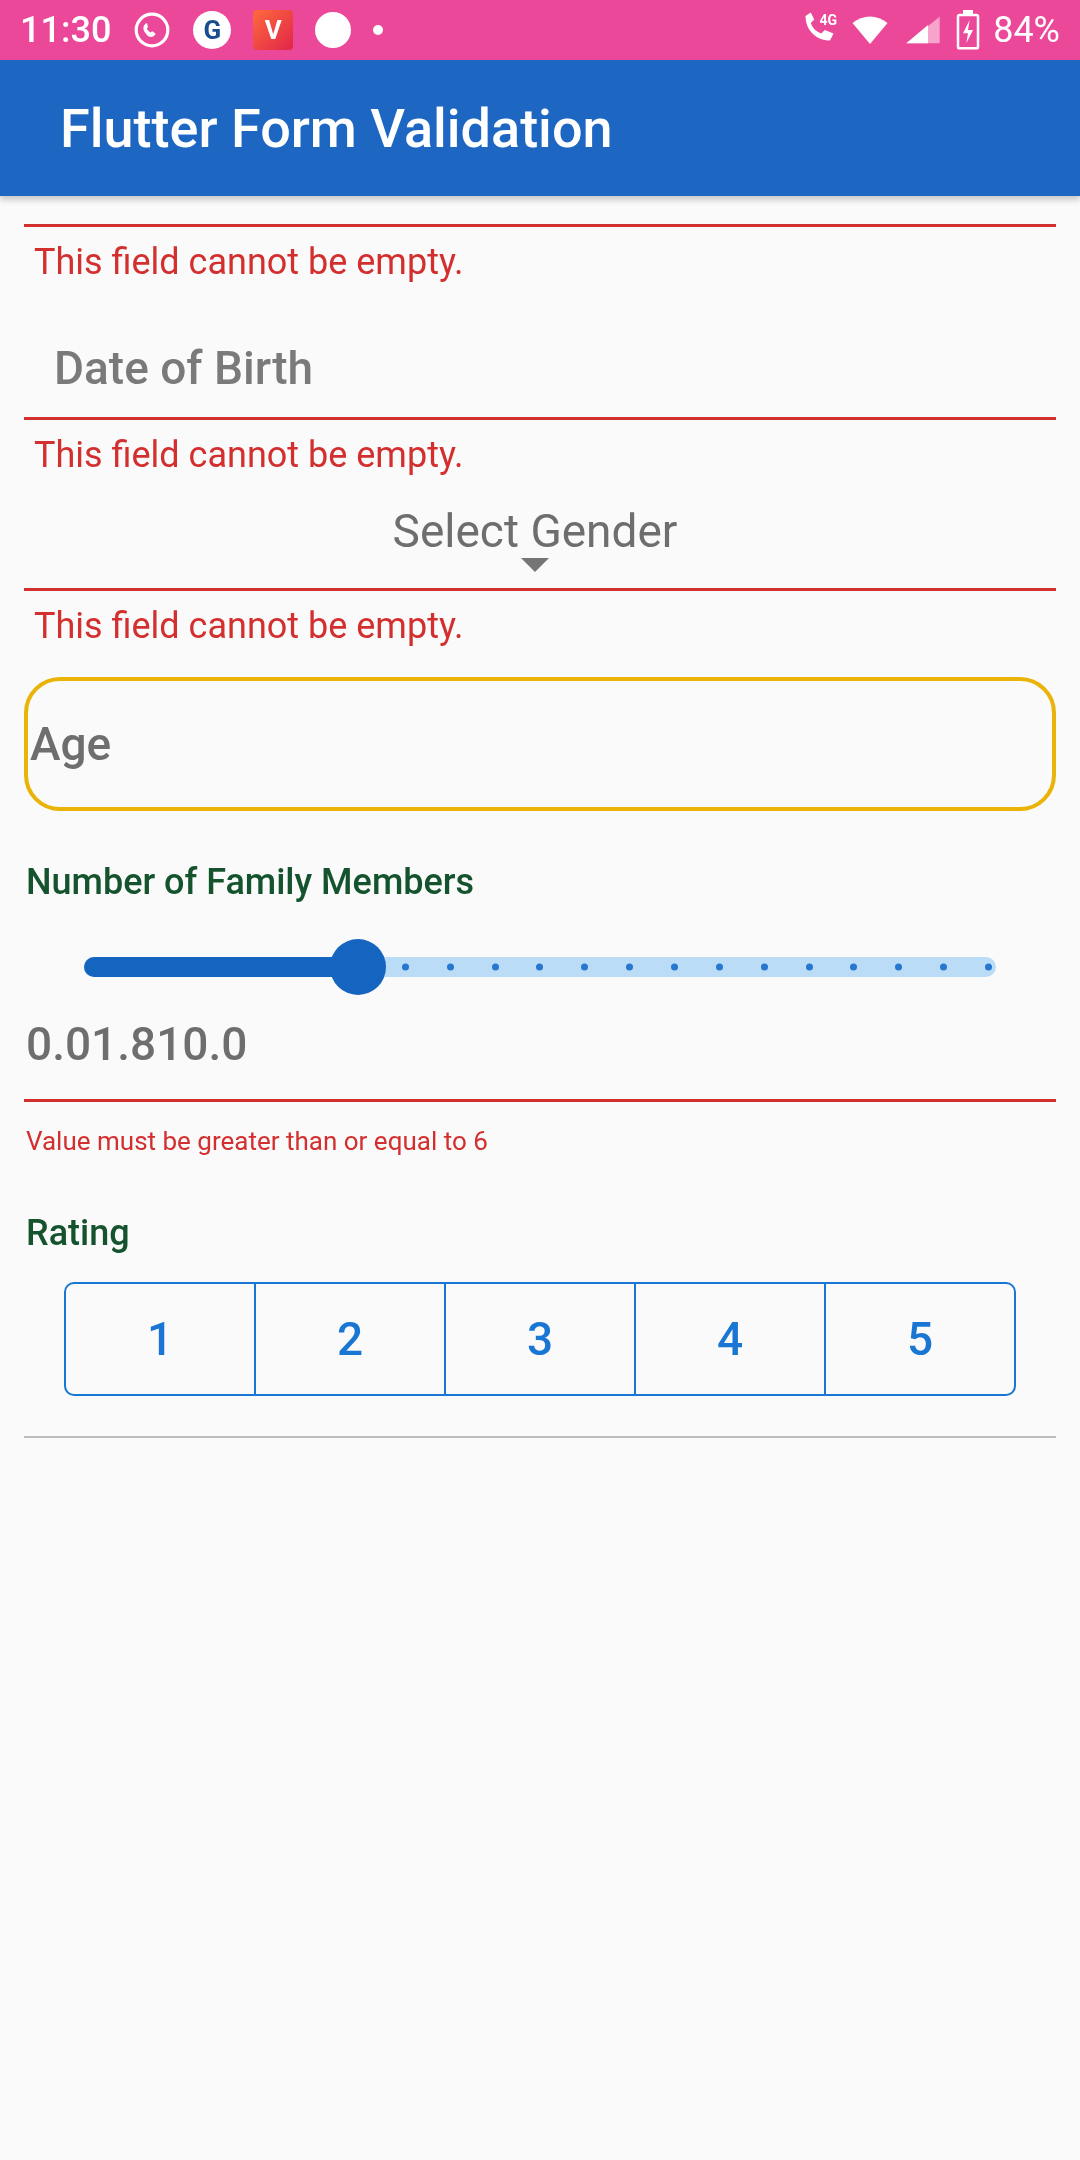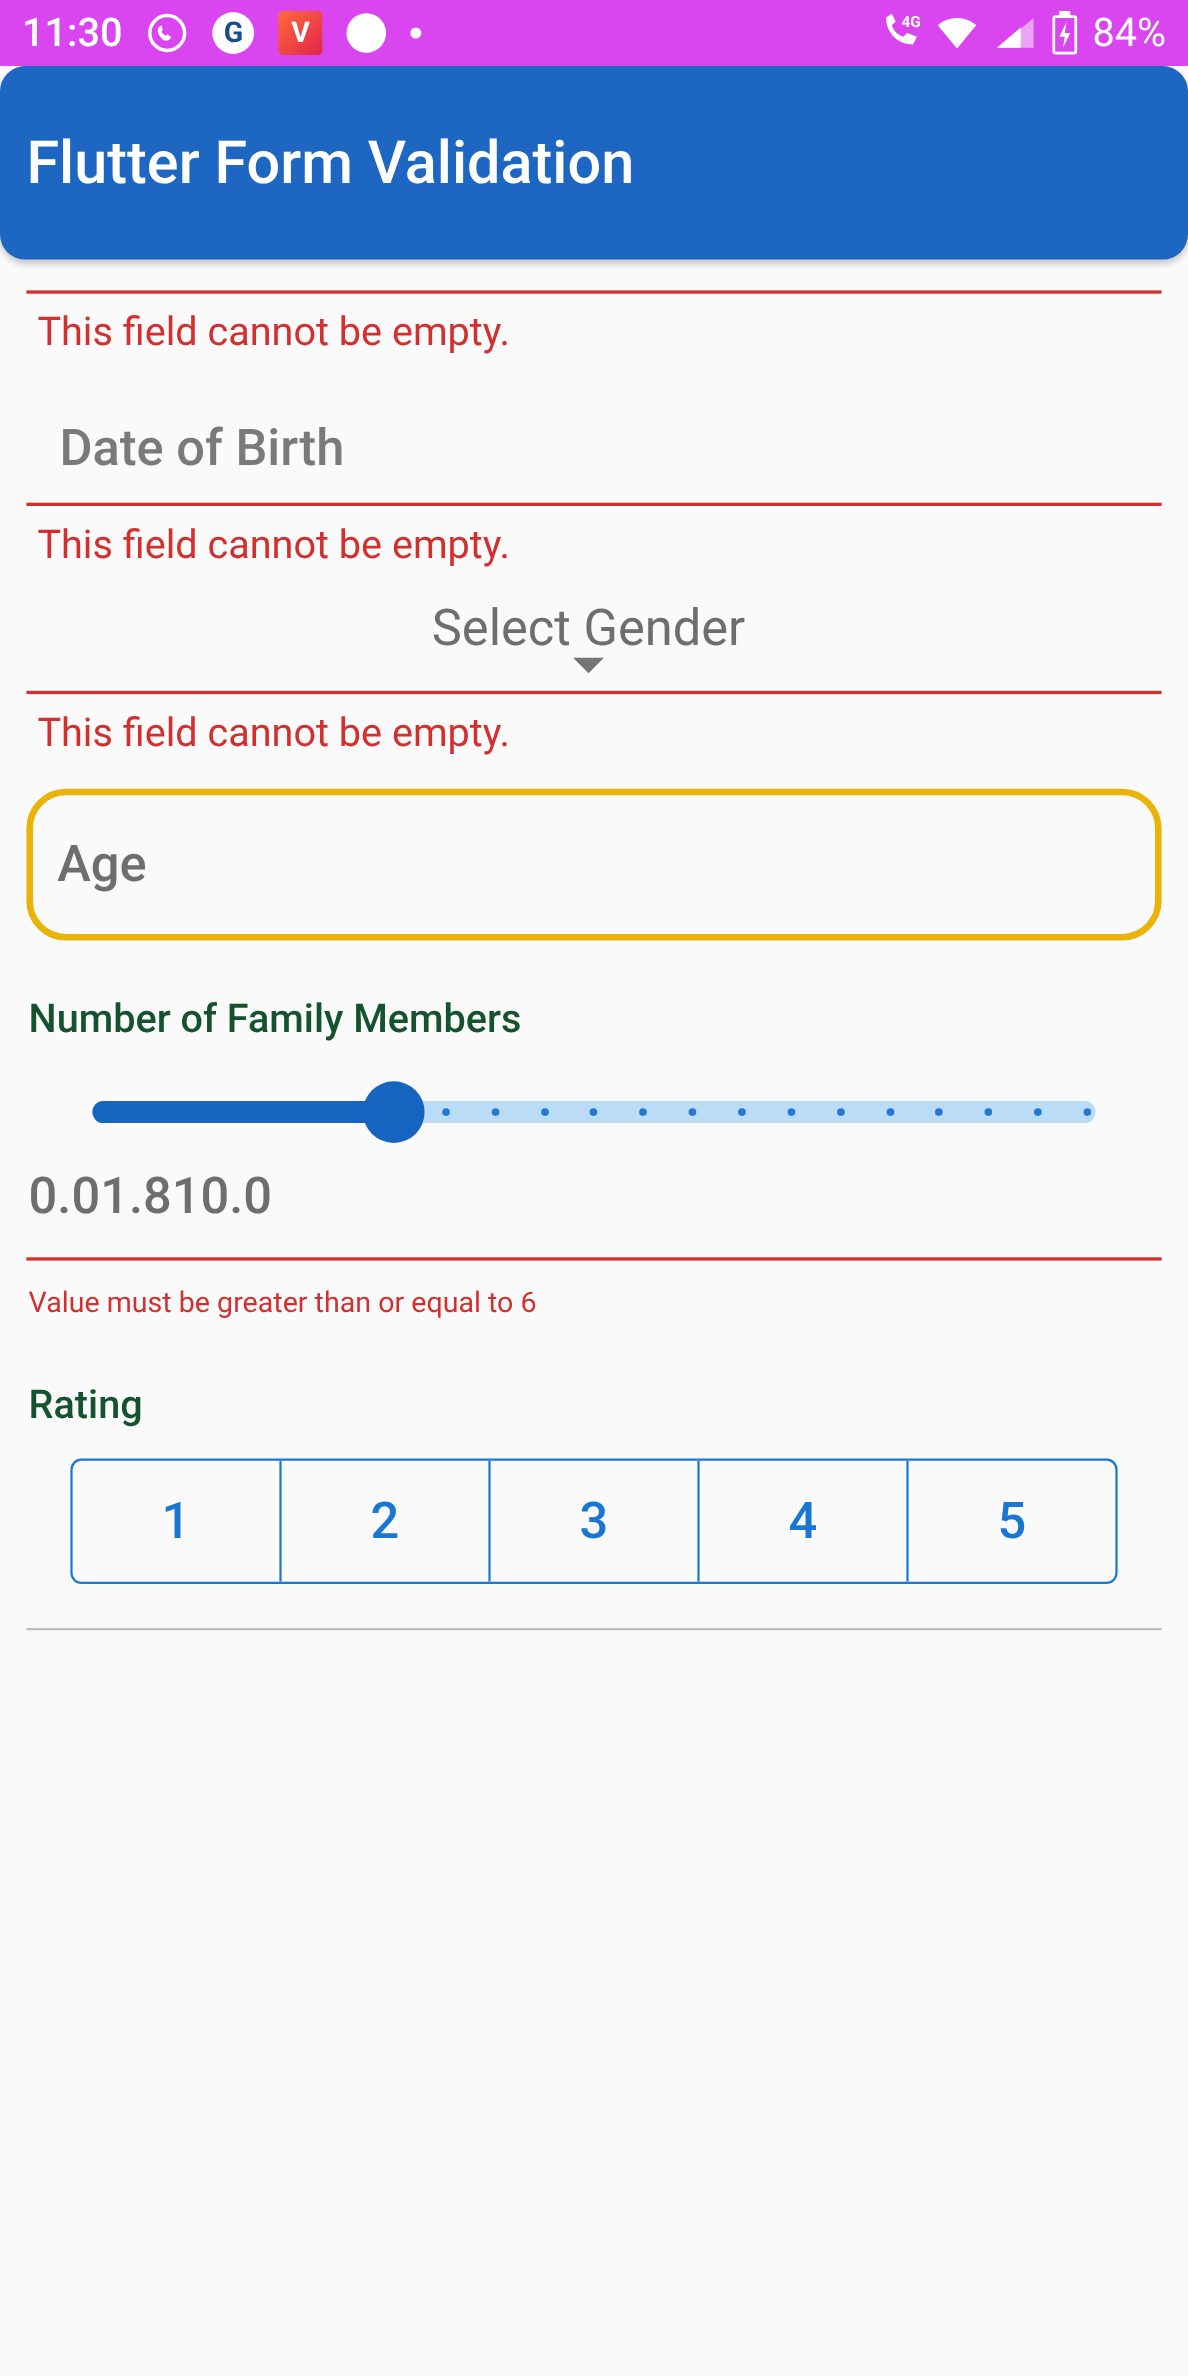--- a/index.html
+++ b/index.html
@@ -5,39 +5,38 @@
     * { margin: 0; padding: 0; box-sizing: border-box; }
     body {
       width: 1080px;
       height: 2160px;
       font-family: Roboto, -apple-system, Arial, sans-serif;
       background: #fafafa;
       overflow: hidden;
     }
     .status-bar {
       height: 60px;
-      background: #d946ef;
+      background: #ec4899;
       display: flex;
       align-items: center;
       justify-content: space-between;
       padding: 0 20px;
       color: #fff;
       font-size: 32px;
     }
     .status-left { display: flex; align-items: center; gap: 22px; }
     .status-right { display: flex; align-items: center; gap: 12px; }
     .status-time { font-weight: 500; font-size: 36px; }
     .app-bar {
-      height: 176px;
+      height: 136px;
       background: #1d66c2;
       display: flex;
       align-items: center;
-      padding: 0 24px;
+      padding: 0 60px;
       box-shadow: 0 4px 6px rgba(0,0,0,.2);
-      border-radius: 23px;
     }
     .app-bar-title { color: #fff; font-size: 54px; font-weight: 500; }
     .form { padding: 28px 24px; }
     .field { position: relative; margin-bottom: 20px; }
     .field-label {
       color: #7a7a7a;
       font-size: 46px;
       font-weight: 500;
       padding: 30px 30px 22px 30px;
     }
@@ -61,23 +60,23 @@
       flex-direction: column;
     }
     .dropdown-value { color: #6e6e6e; font-size: 46px; font-weight: 400; }
     .dropdown-arrow {
       width: 0; height: 0;
       border-left: 14px solid transparent;
       border-right: 14px solid transparent;
       border-top: 14px solid #757575;
     }
     .age-field {
-      border: 6px solid #eab308;
+      border: 4px solid #eab308;
       border-radius: 36px;
-      padding: 36px 20px;
+      padding: 36px 0;
       margin: 22px 0 50px 0;
     }
     .age-label { color: #6e6e6e; font-size: 46px; font-weight: 500; padding-left: 2px; }
     .section-label {
       color: #14532d;
       font-size: 36px;
       font-weight: 500;
       padding: 0 0 8px 2px;
     }
     .slider-wrap { padding: 46px 60px 40px 60px; position: relative; }

